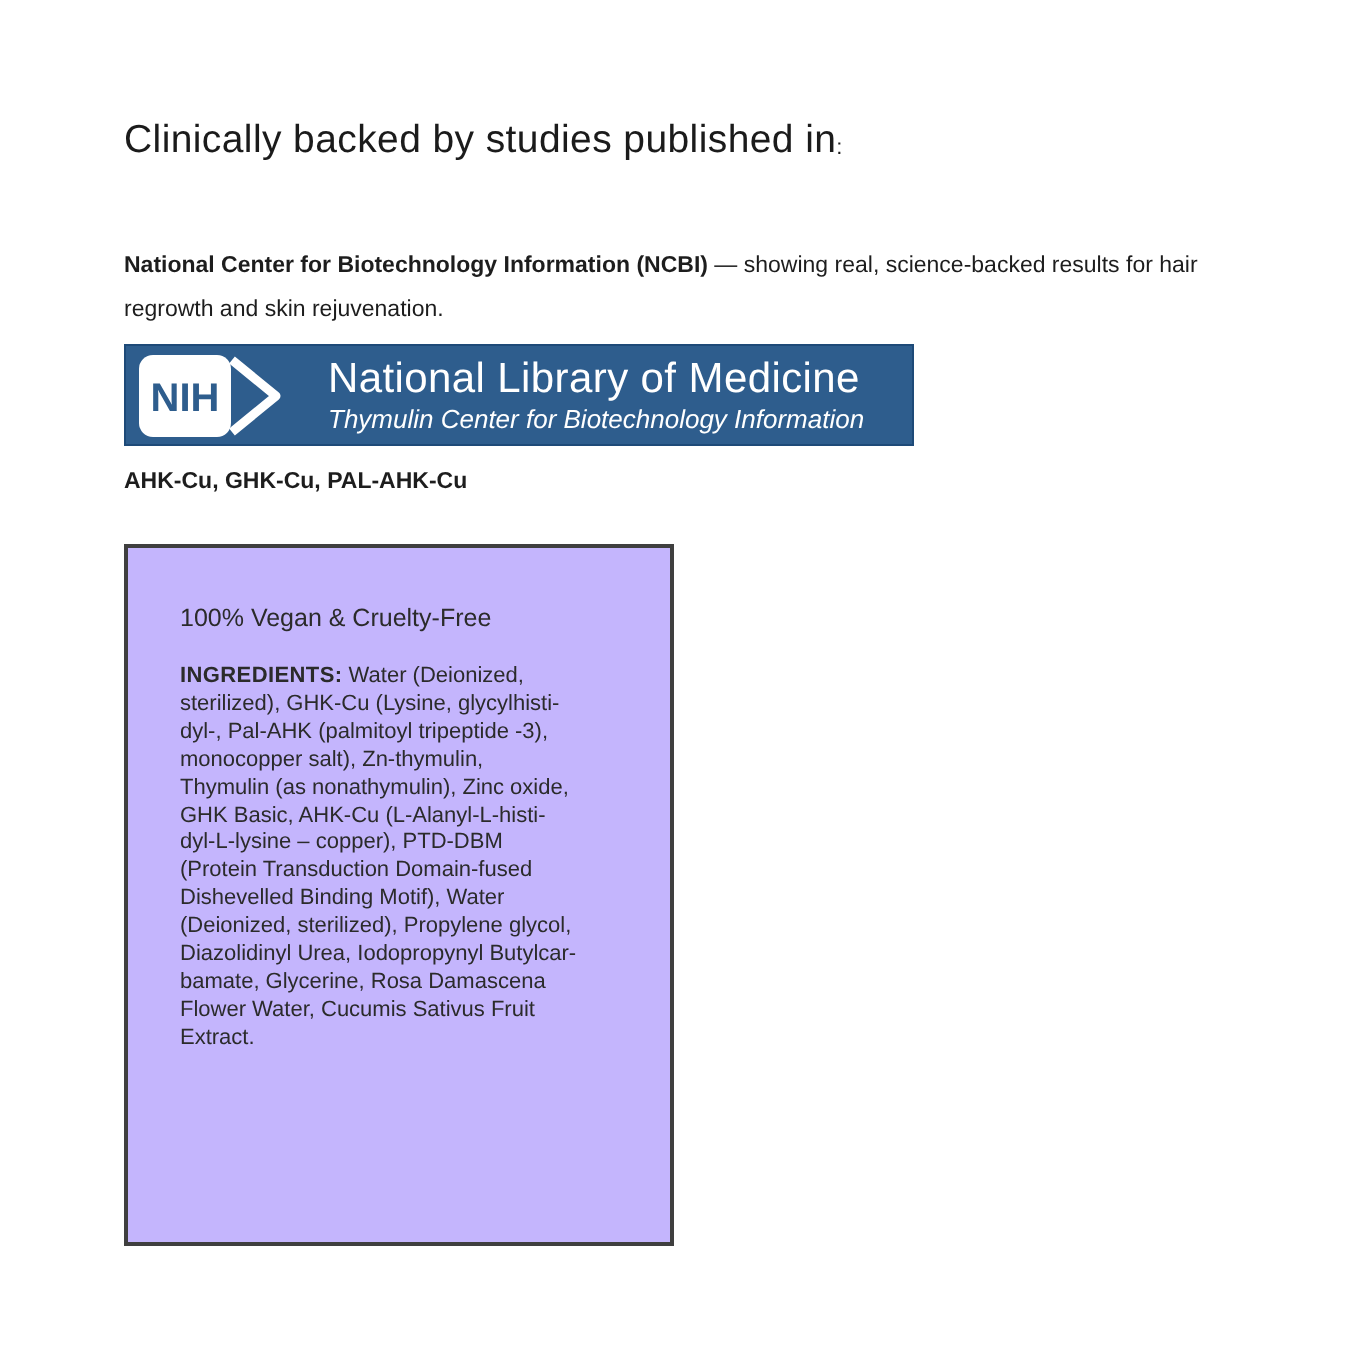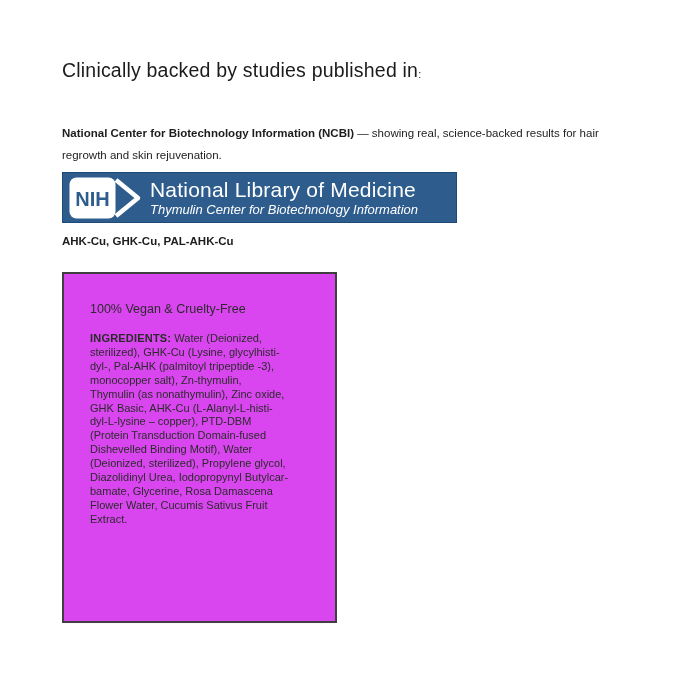--- a/index.html
+++ b/index.html
@@ -40,20 +40,21 @@
   .source-secondary .rest { white-space: pre-line; }
 
   
   .nih-banner {
     position: absolute; left: 62px; top: 172px;
     width: 395px; height: 51px;
     background: #2e5d8d;
     border: 1px solid #1e4a78;
     display: flex; align-items: center;
     padding-left: 6px;
+    gap: 14px;
   }
   .nih-mark { flex: 0 0 auto; display: block; }
   .nih-text { margin-left: 8px; color: #ffffff; }
   .nih-title {
     font-size: 21px; font-weight: normal; line-height: 23px;
     letter-spacing: 0.2px; white-space: nowrap;
   }
   .nih-subtitle {
     font-size: 13px; font-style: italic; line-height: 15px;
     margin-top: 1px; white-space: nowrap;
@@ -63,21 +64,21 @@
   .peptides {
     position: absolute; left: 62px; top: 235px;
     font-size: 11.5px; font-weight: bold; color: #1d1d1d;
   }
 
   
   .label-box {
     position: absolute; left: 62px; top: 272px;
     width: 275px; height: 351px;
     border: 2px solid #3f3f3f;
-    background: #d946ef;
+    background: #c4b5fd;
     padding: 27px 8px 0 26px;
     color: #2b2b2b;
   }
   .vegan-line  { font-size: 12.5px; line-height: 16px; }
   .volume-line { font-size: 12.5px; line-height: 16px; margin-top: 11px; }
   .ingredients {
     margin-top: 15px;
     font-size: 11px; line-height: 13.9px;
   }
   .ingredients .label { font-weight: bold; letter-spacing: 0.2px; }

